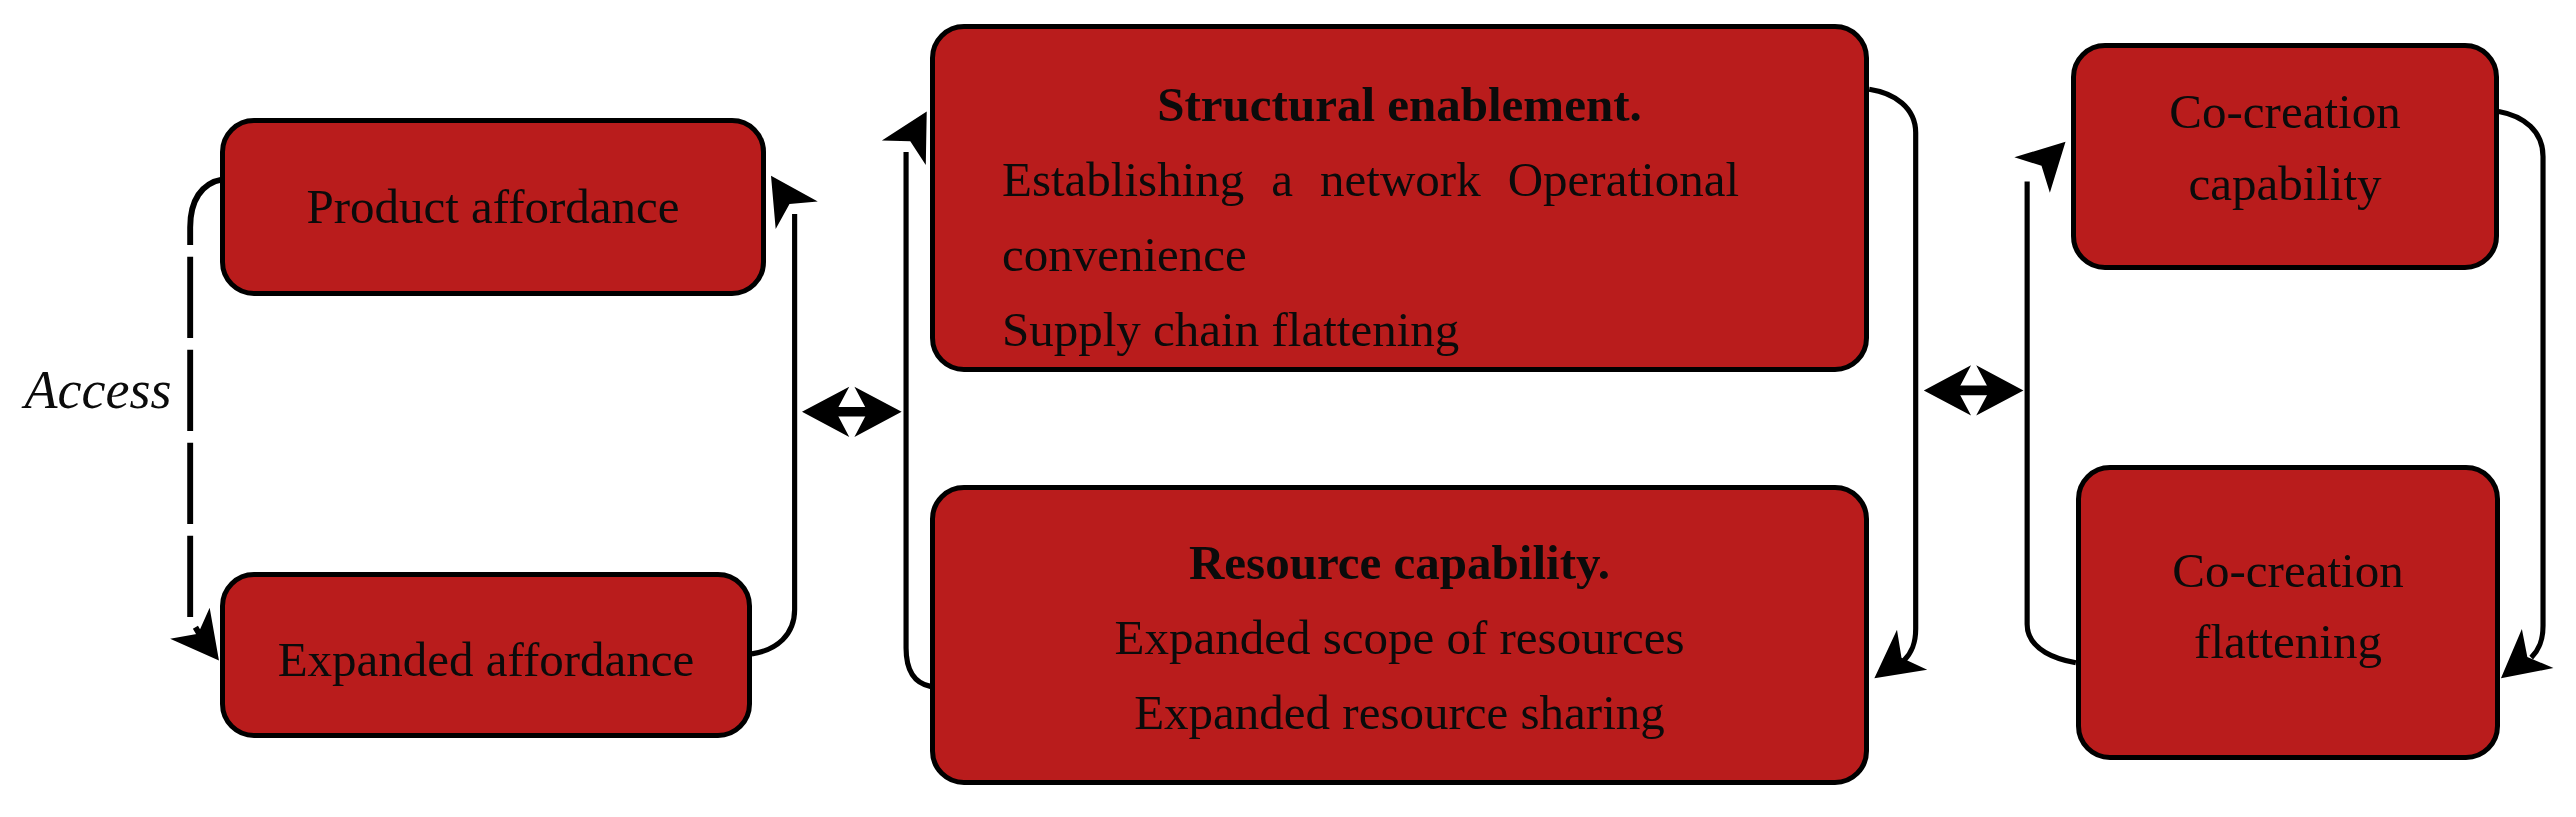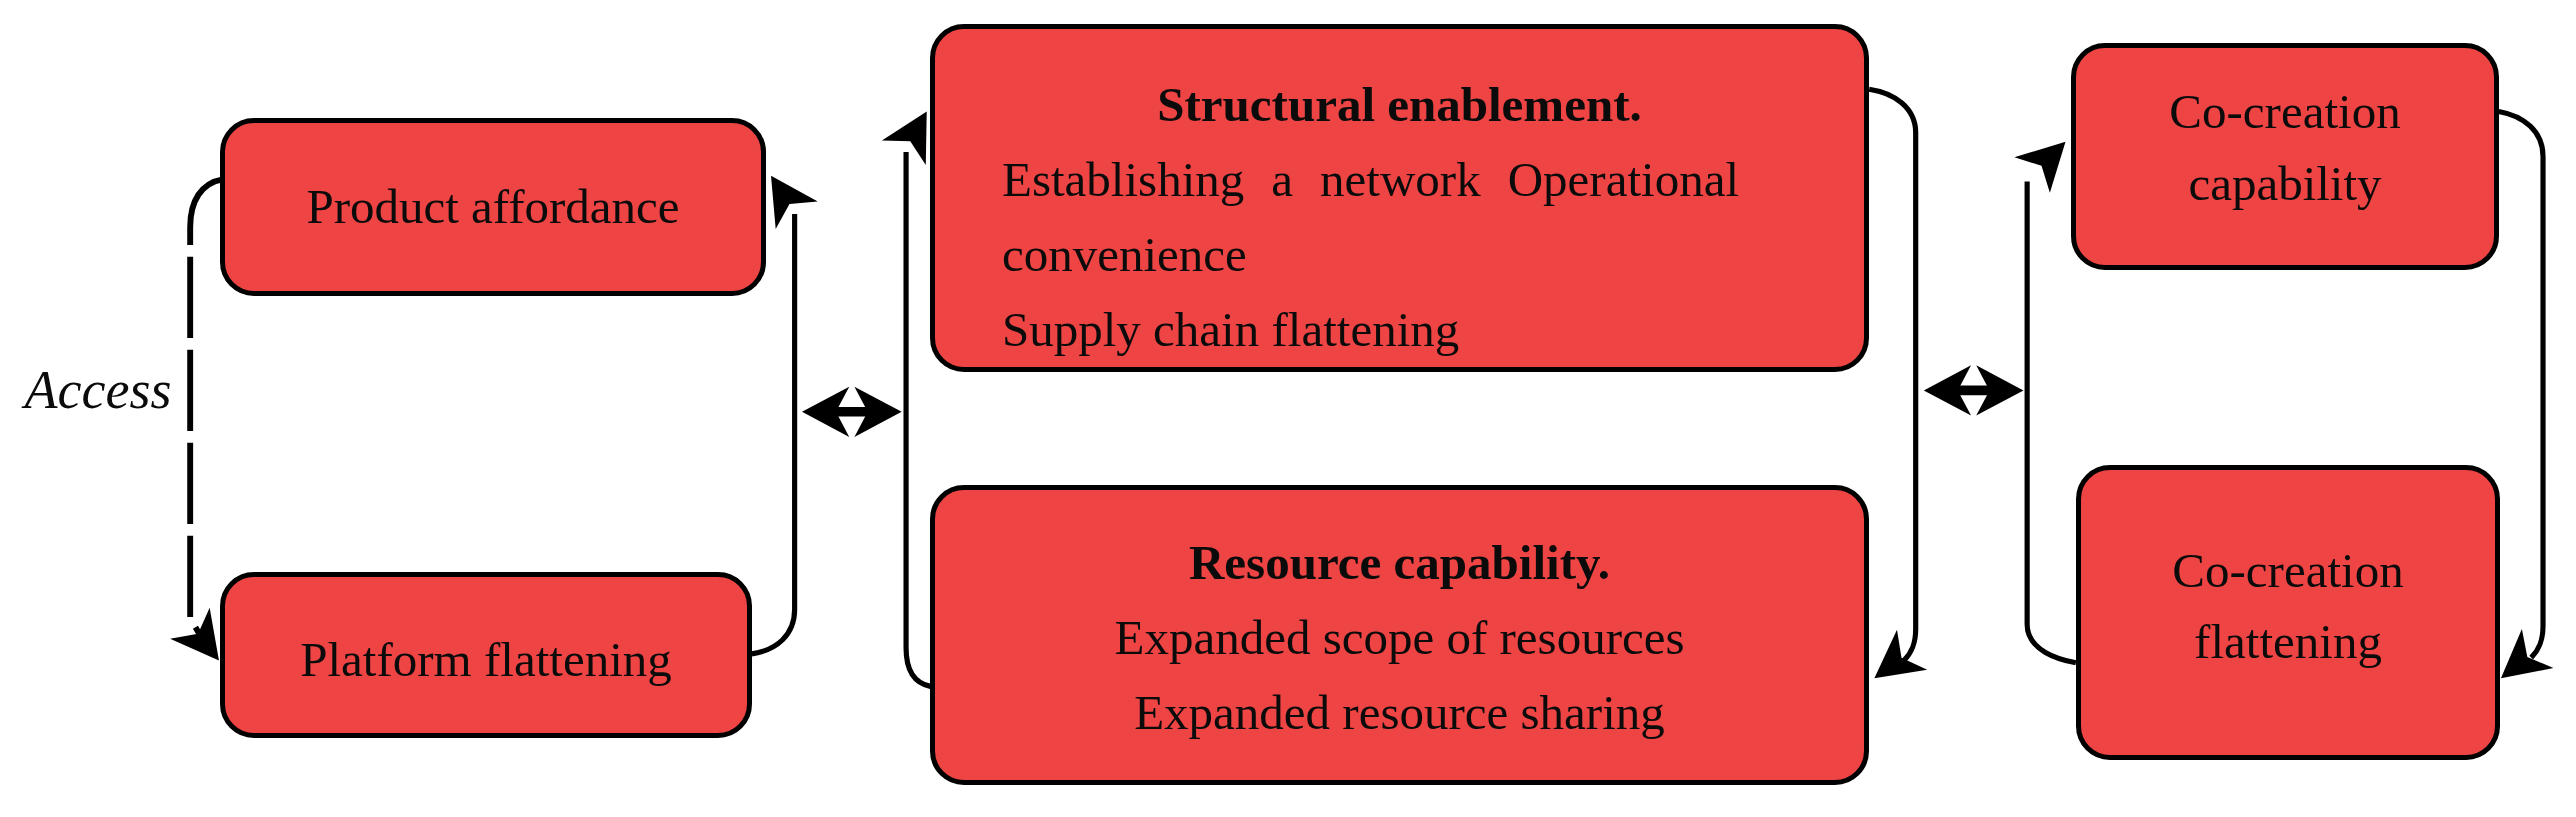--- a/index.html
+++ b/index.html
@@ -15,21 +15,21 @@
   .arrow-layer {
     position: absolute;
     left: 0; top: 0;
     width: 2576px; height: 817px;
   }
   .box {
     position: absolute;
     box-sizing: border-box;
     border: 5.2px solid #000000;
     border-radius: 34px;
-    background: #ef4444;
+    background: #b91c1c;
     font-size: 49px;
     line-height: 74px;
     white-space: nowrap;
   }
   .box.center-flex {
     display: flex;
     align-items: center;
     justify-content: center;
     text-align: center;
   }
@@ -103,21 +103,21 @@
     </g>
   </svg>
 
   <div class="label-plain" style="left:18.5px; top:359px; width:159px;">Access</div>
 
   <div class="box center-flex" style="left:220px; top:118px; width:546px; height:178px;">
     <span>Product affordance</span>
   </div>
 
   <div class="box center-flex" style="left:220px; top:572px; width:532px; height:166px; padding-top:10.3px;">
-    <span>Platform flattening</span>
+    <span>Expanded affordance</span>
   </div>
 
   <div class="box struct-box" style="left:930px; top:24px; width:939px; height:348px;">
     <div class="box-title">Structural enablement.</div>
     <div class="body-line justified">Establishing a network Operational</div>
     <div class="body-line">convenience</div>
     <div class="body-line">Supply chain flattening</div>
   </div>
 
   <div class="box resource-box" style="left:930px; top:485px; width:939px; height:300px;">

